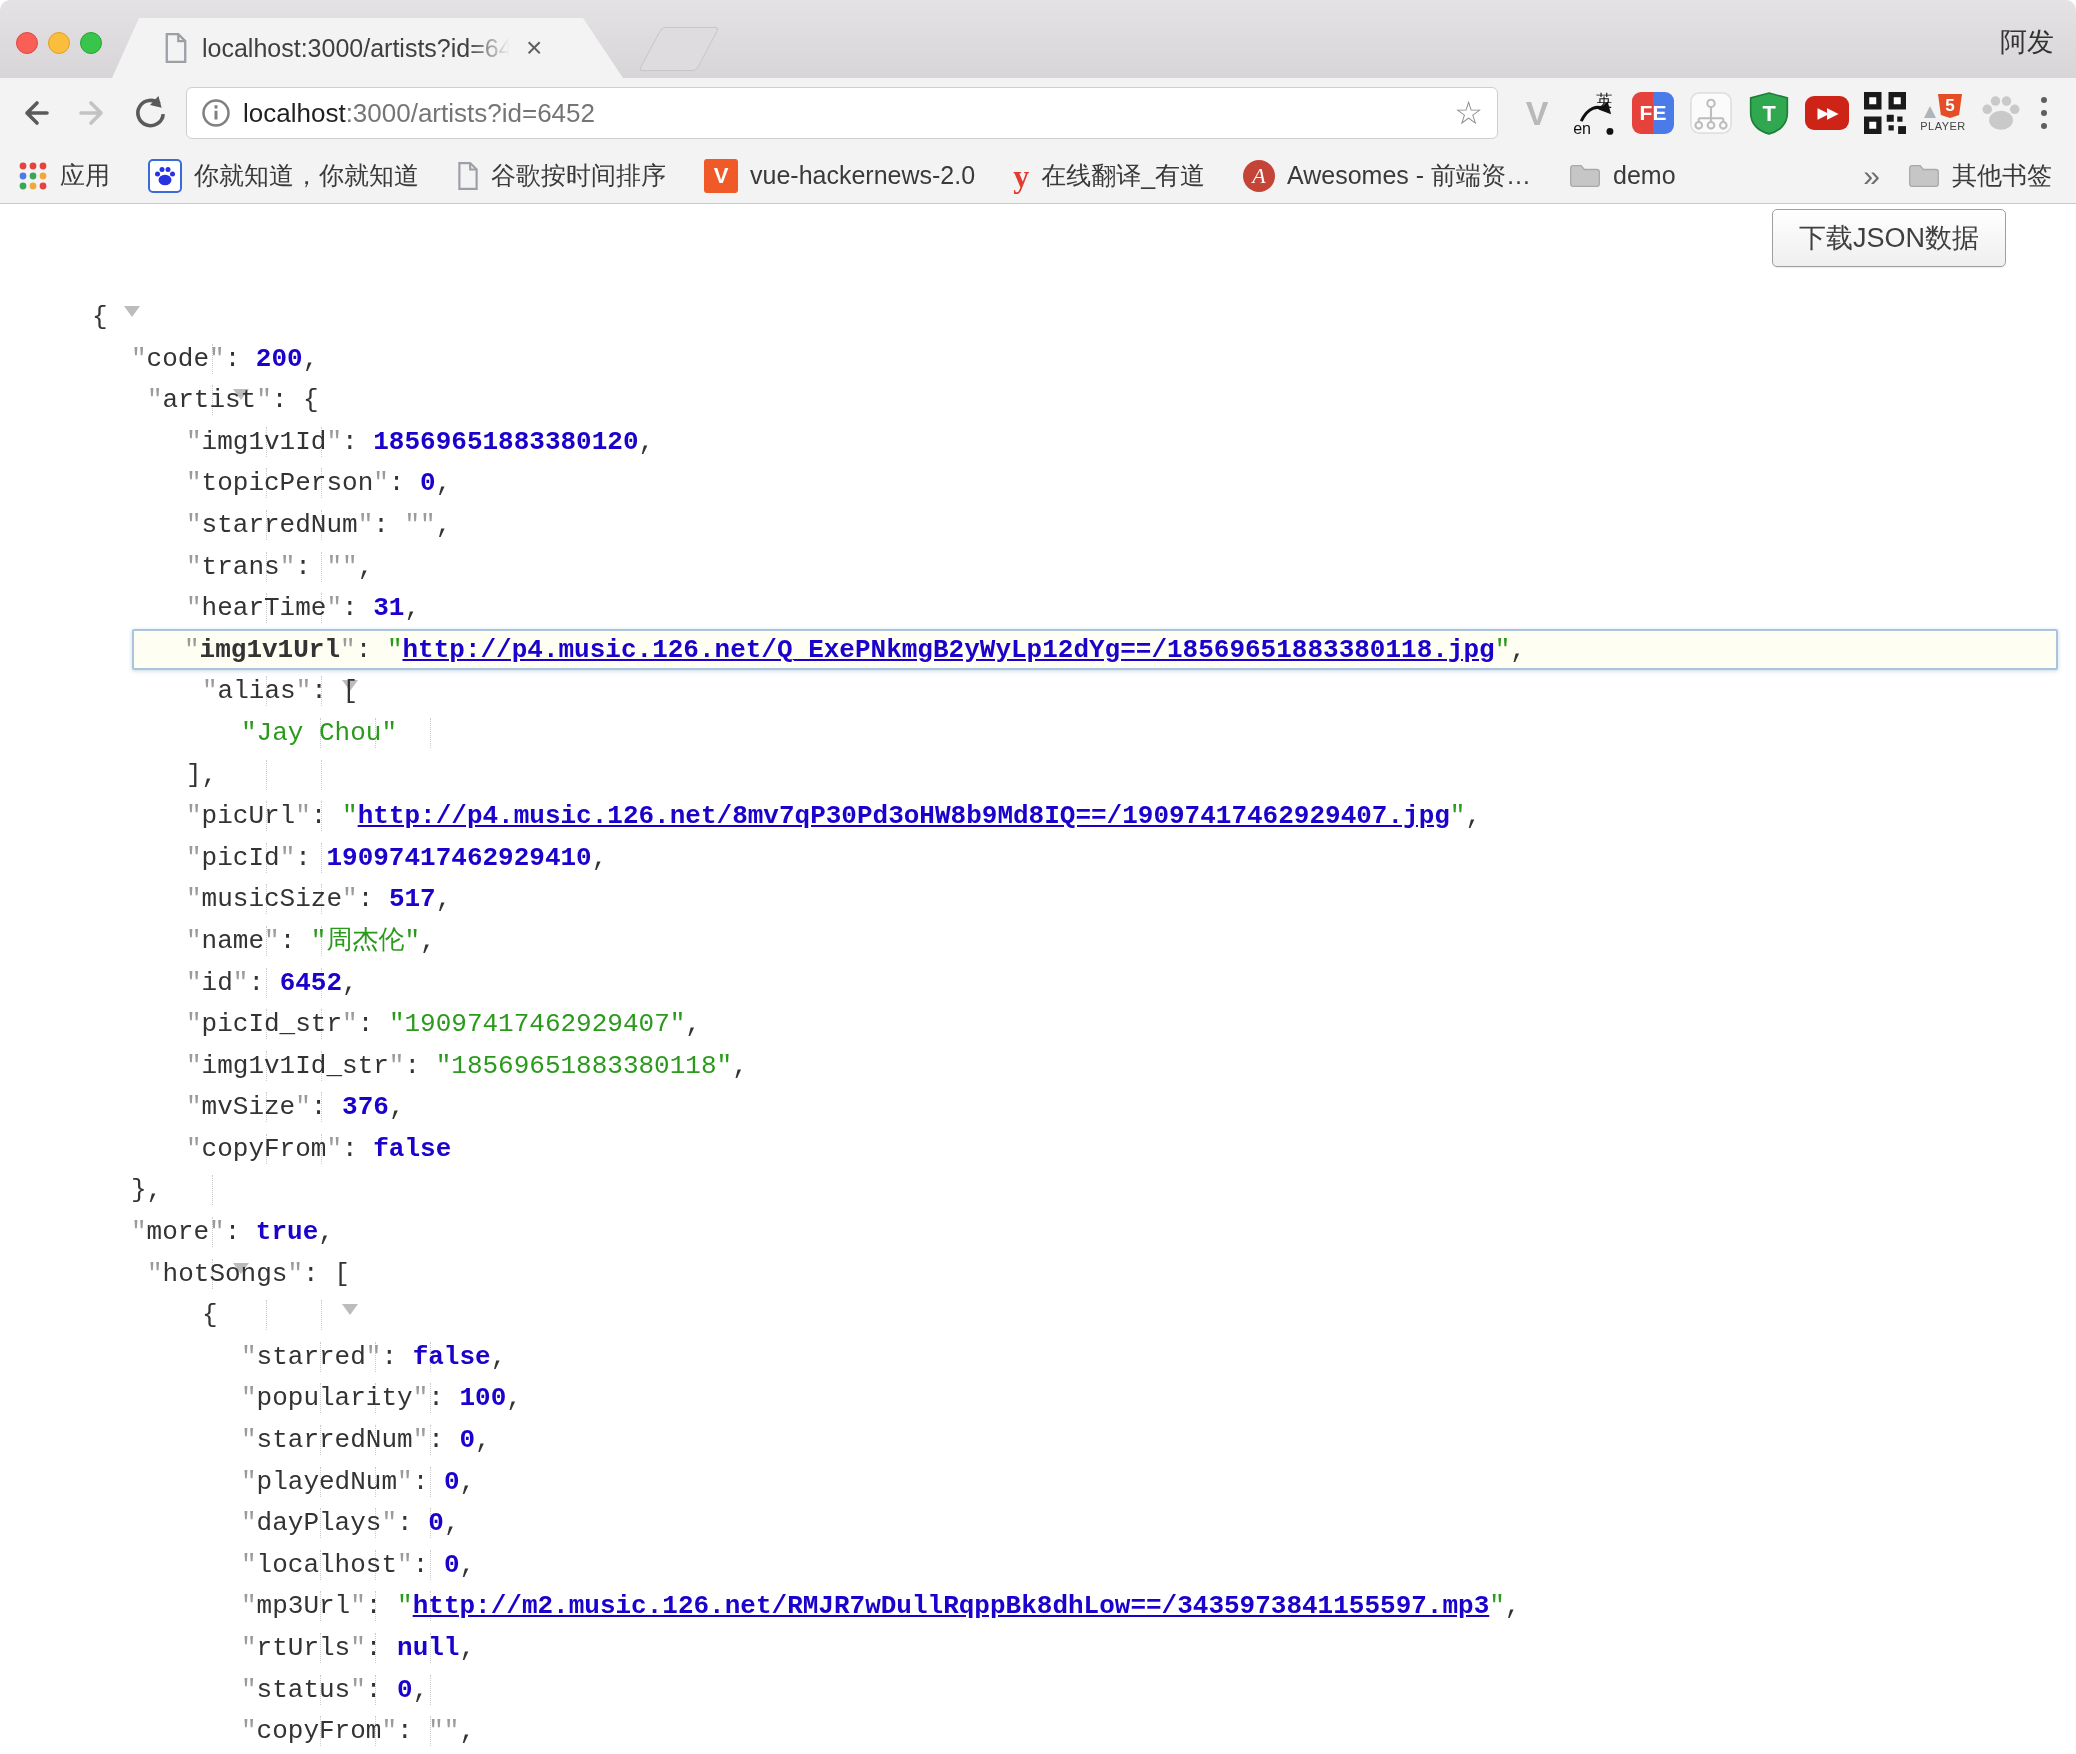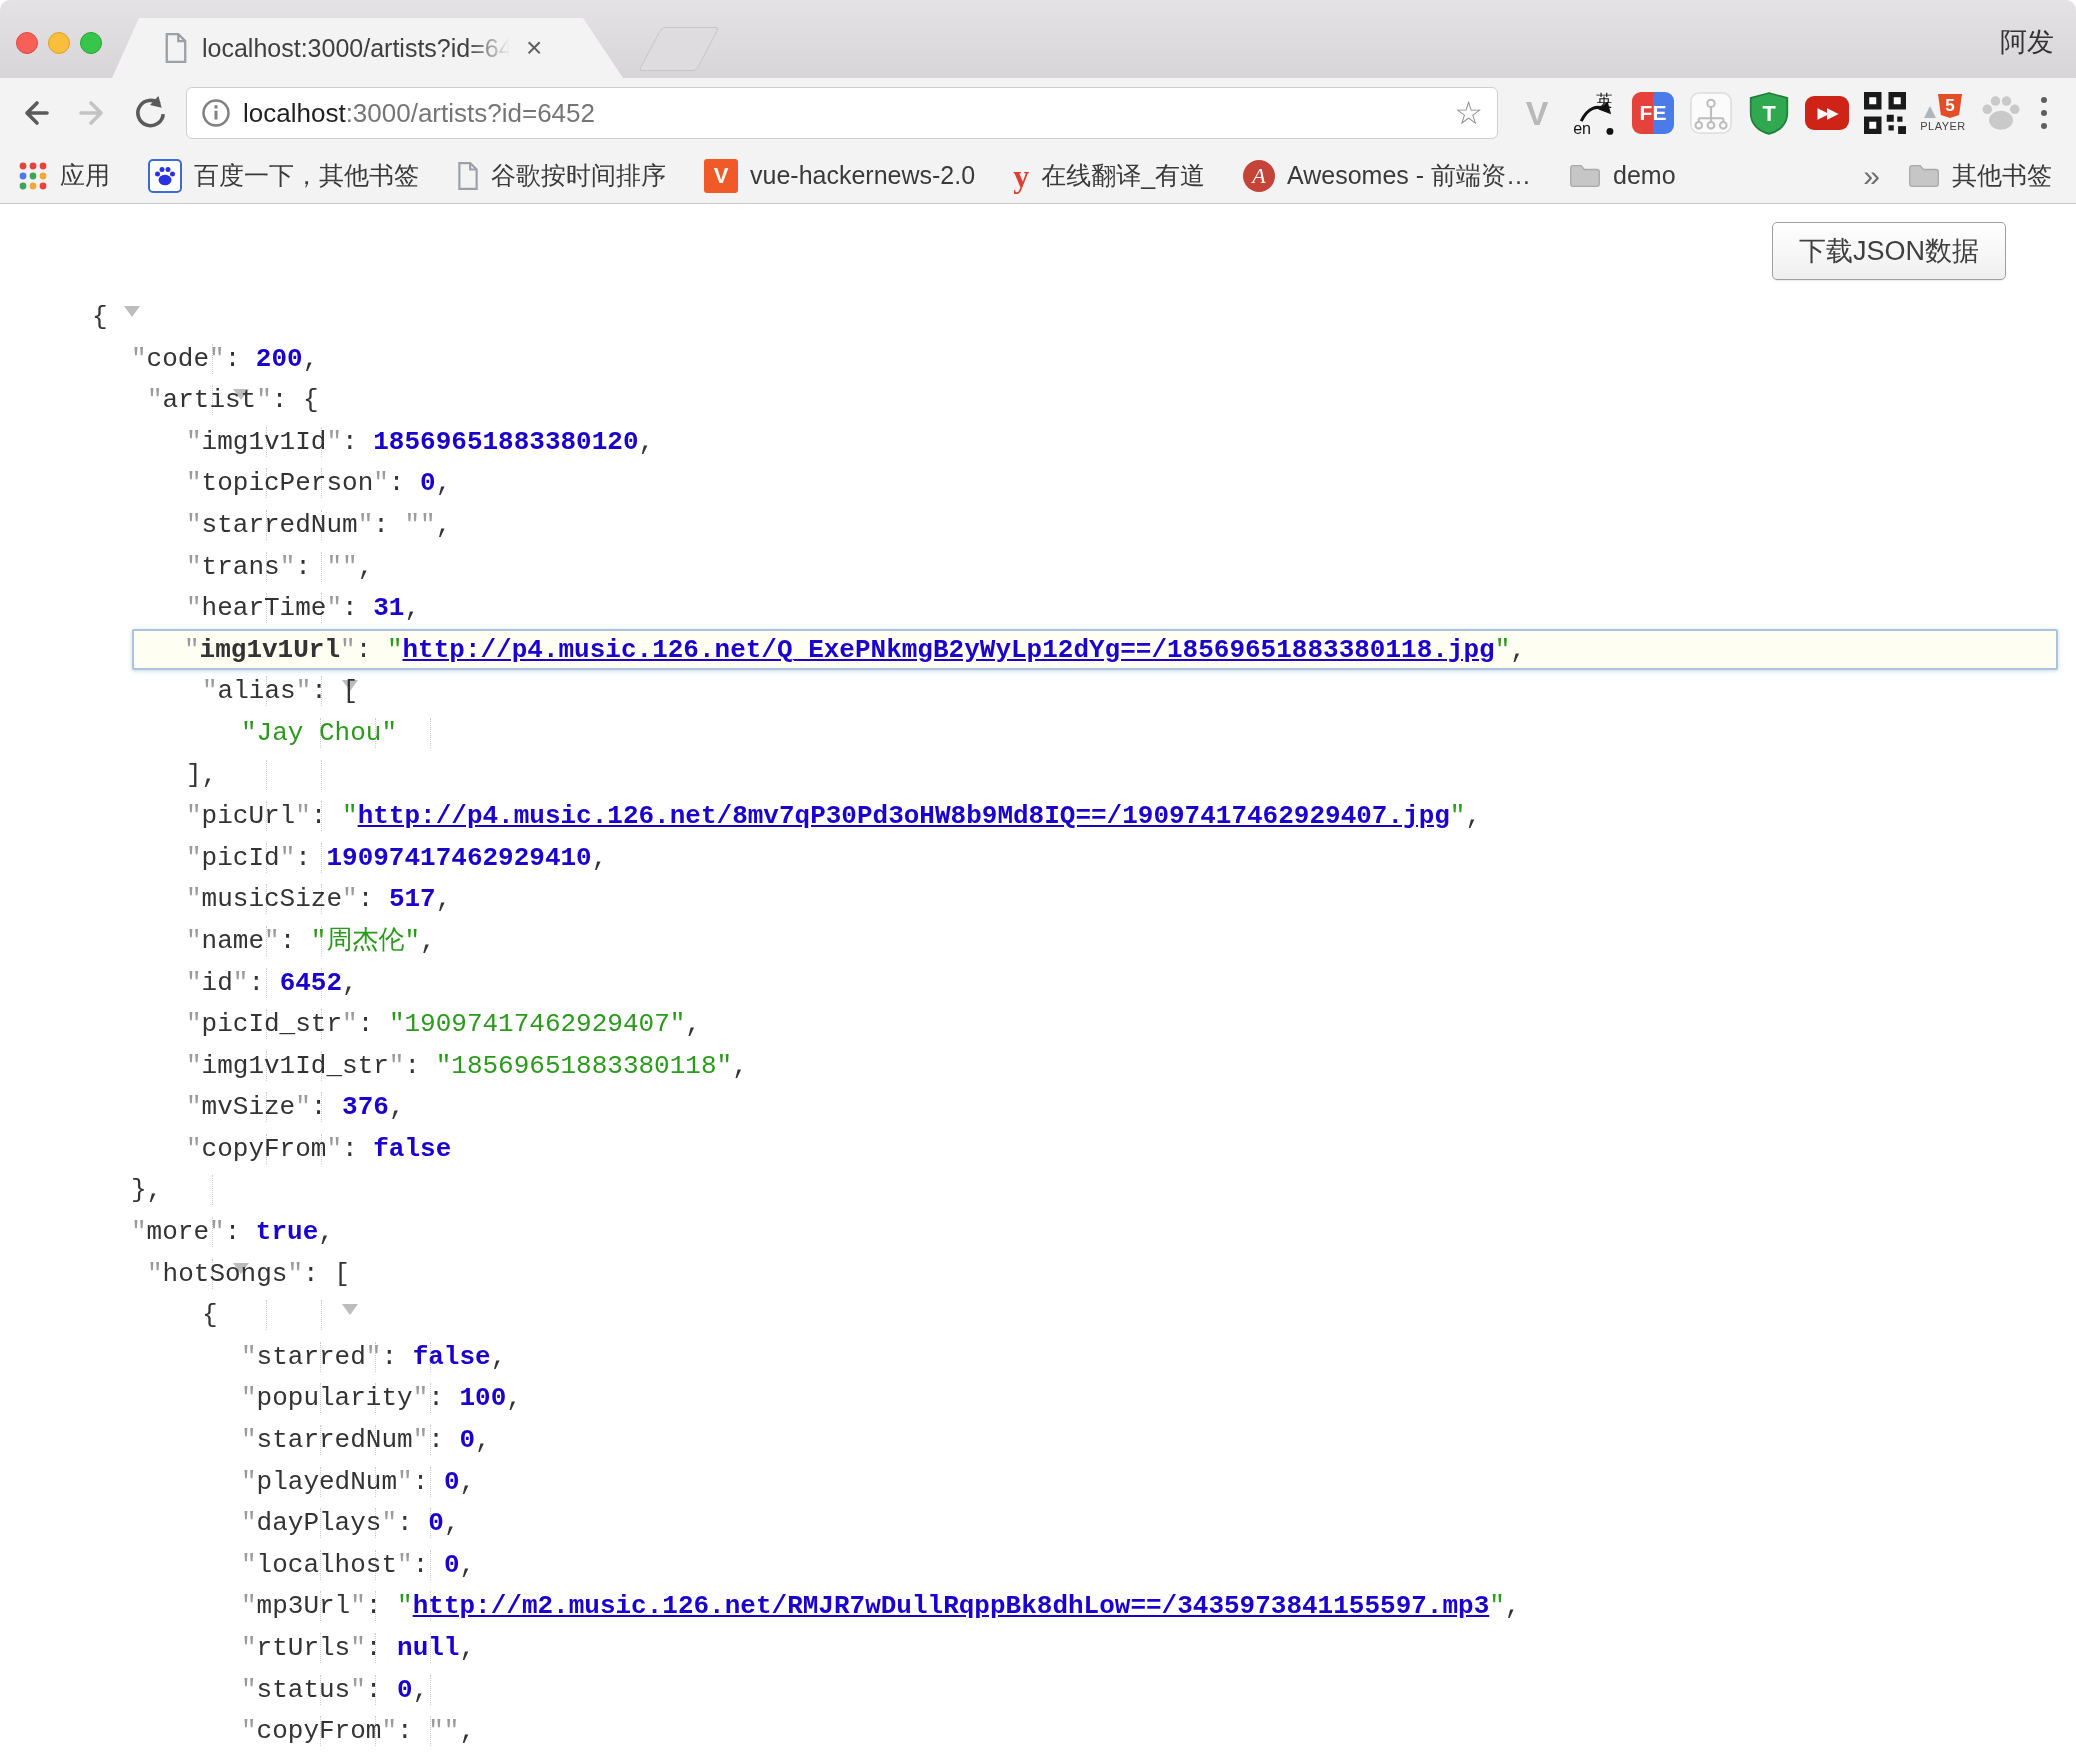--- a/index.html
+++ b/index.html
@@ -66,21 +66,21 @@
   .bm-vue{width:34px;height:34px;background:#F05A28;color:#fff;font-weight:bold;font-size:22px;
     display:flex;align-items:center;justify-content:center;border-radius:3px}
   .bm-youdao{color:#E03C31;font-weight:bold;font-size:32px;font-family:"Liberation Serif",serif;line-height:1}
   .bm-awe{width:32px;height:32px;border-radius:50%;background:#C44437;color:#fff;
     font-family:"Liberation Serif",serif;font-style:italic;font-size:22px;
     display:flex;align-items:center;justify-content:center}
   .bm-baidu{width:34px;height:34px;border:2px solid #3A6BD8;border-radius:5px;background:#fff;
     display:flex;align-items:center;justify-content:center;box-sizing:border-box}
 
   
-  .tools{position:absolute;top:222px;right:16px;display:flex;align-items:flex-end}
+  .tools{position:absolute;top:209px;right:16px;display:flex;align-items:flex-end}
   .btn{height:58px;font-size:27px;color:#3F3F3F;border:1px solid #9F9F9F;
     background:linear-gradient(#FFFFFF,#EFEFEF);border-radius:5px;padding:0 26px;
     font-family:"Liberation Sans",sans-serif;box-shadow:0 1px 1px rgba(0,0,0,.07)}
   .btn-download{margin-right:54px}
   .seg{display:flex}
   .btn-format{border-radius:5px 0 0 5px;background:#D9D8D9;
     box-shadow:inset 0 2px 4px rgba(0,0,0,.14)}
   .btn-collapse{border-radius:0 5px 5px 0;border-left:none}
 
   
@@ -264,21 +264,21 @@
               <g fill="#2932E1">
                 <ellipse cx="12" cy="16" rx="6.5" ry="5.2"></ellipse>
                 <circle cx="4.5" cy="10" r="2.5"></circle>
                 <circle cx="9" cy="5.5" r="2.5"></circle>
                 <circle cx="15" cy="5.5" r="2.5"></circle>
                 <circle cx="19.5" cy="10" r="2.5"></circle>
               </g>
             </svg>
           </span>
         </span>
-        <span>百度一下，其他书签</span>
+        <span>你就知道，你就知道</span>
       </span>
       <span class="bm">
         <span class="bm-ic">
           <svg width="22" height="28" viewBox="0 0 20 26">
             <path d="M2 1 h10 l6 6 v18 H2z" fill="#F4F3F4" stroke="#9AA0A6" stroke-width="2"></path>
             <path d="M12 1 v6 h6" fill="none" stroke="#9AA0A6" stroke-width="2"></path>
           </svg>
         </span>
         <span>谷歌按时间排序</span>
       </span>

